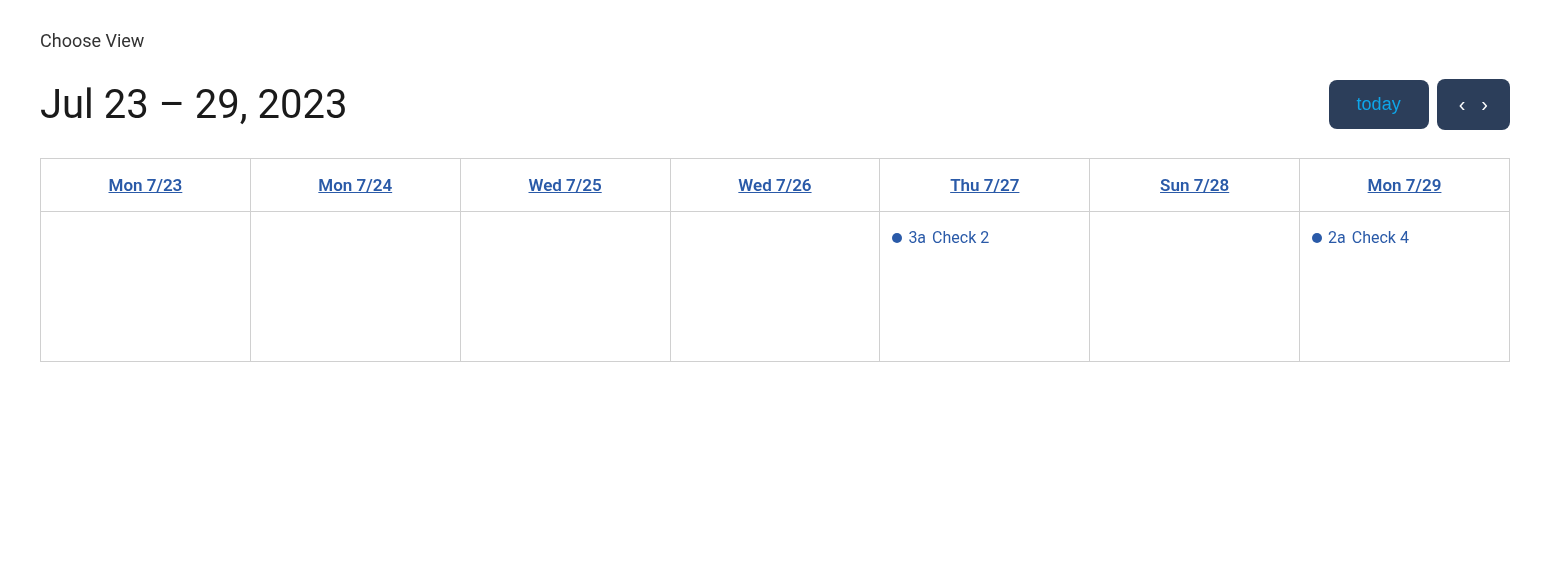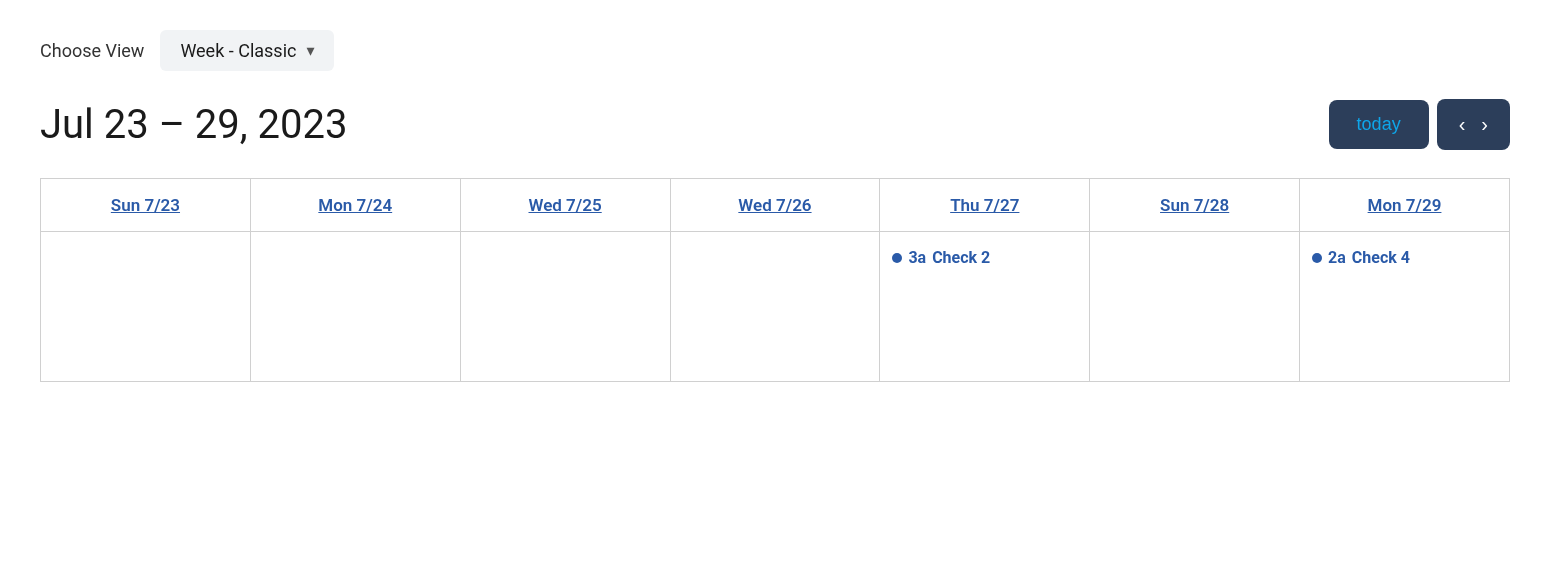--- a/index.html
+++ b/index.html
@@ -17,21 +17,20 @@
 
     .top-bar {
       display: flex;
       align-items: center;
       margin-bottom: 28px;
     }
 
     .choose-view-label {
       font-size: 18px;
       color: #333;
-      margin-right: 16px;
     }
 
     .view-select-wrapper {
       background: #f1f3f5;
       border-radius: 6px;
       padding: 10px 20px;
       display: flex;
       align-items: center;
       gap: 10px;
       cursor: pointer;
@@ -121,57 +120,53 @@
       height: 150px;
       width: calc(100% / 7);
     }
 
     .event-item {
       display: flex;
       align-items: center;
       gap: 6px;
       font-size: 16px;
       color: #2a5aa8;
-      font-weight: 700;
+      font-weight: 400;
     }
 
     .event-dot {
       width: 10px;
       height: 10px;
       border-radius: 50%;
       background: #2a5aa8;
       flex-shrink: 0;
     }
   </style>
 </head>
 <body>
 
 <div class="top-bar">
   <span class="choose-view-label">Choose View</span>
-  <div class="view-select-wrapper">
-    <span class="view-select-text">Week - Classic</span>
-    <span class="chevron-down">▾</span>
-  </div>
 </div>
 
 <div class="header-row">
   <h1 class="date-range-title">Jul 23 – 29, 2023</h1>
   <div class="nav-buttons">
     <button class="btn-today">today</button>
     <button class="btn-nav">
       <span>‹</span>
       <span>›</span>
     </button>
   </div>
 </div>
 
 <table class="calendar-table">
   <thead>
     <tr>
-    <th><a>Sun 7/23</a></th>
+    <th><a>Mon 7/23</a></th>
         <th><a>Mon 7/24</a></th>
         <th><a>Wed 7/25</a></th>
         <th><a>Wed 7/26</a></th>
         <th><a>Thu 7/27</a></th>
         <th><a>Sun 7/28</a></th>
         <th><a>Mon 7/29</a></th>
       </tr>
   </thead>
   <tbody>
     <tr>

